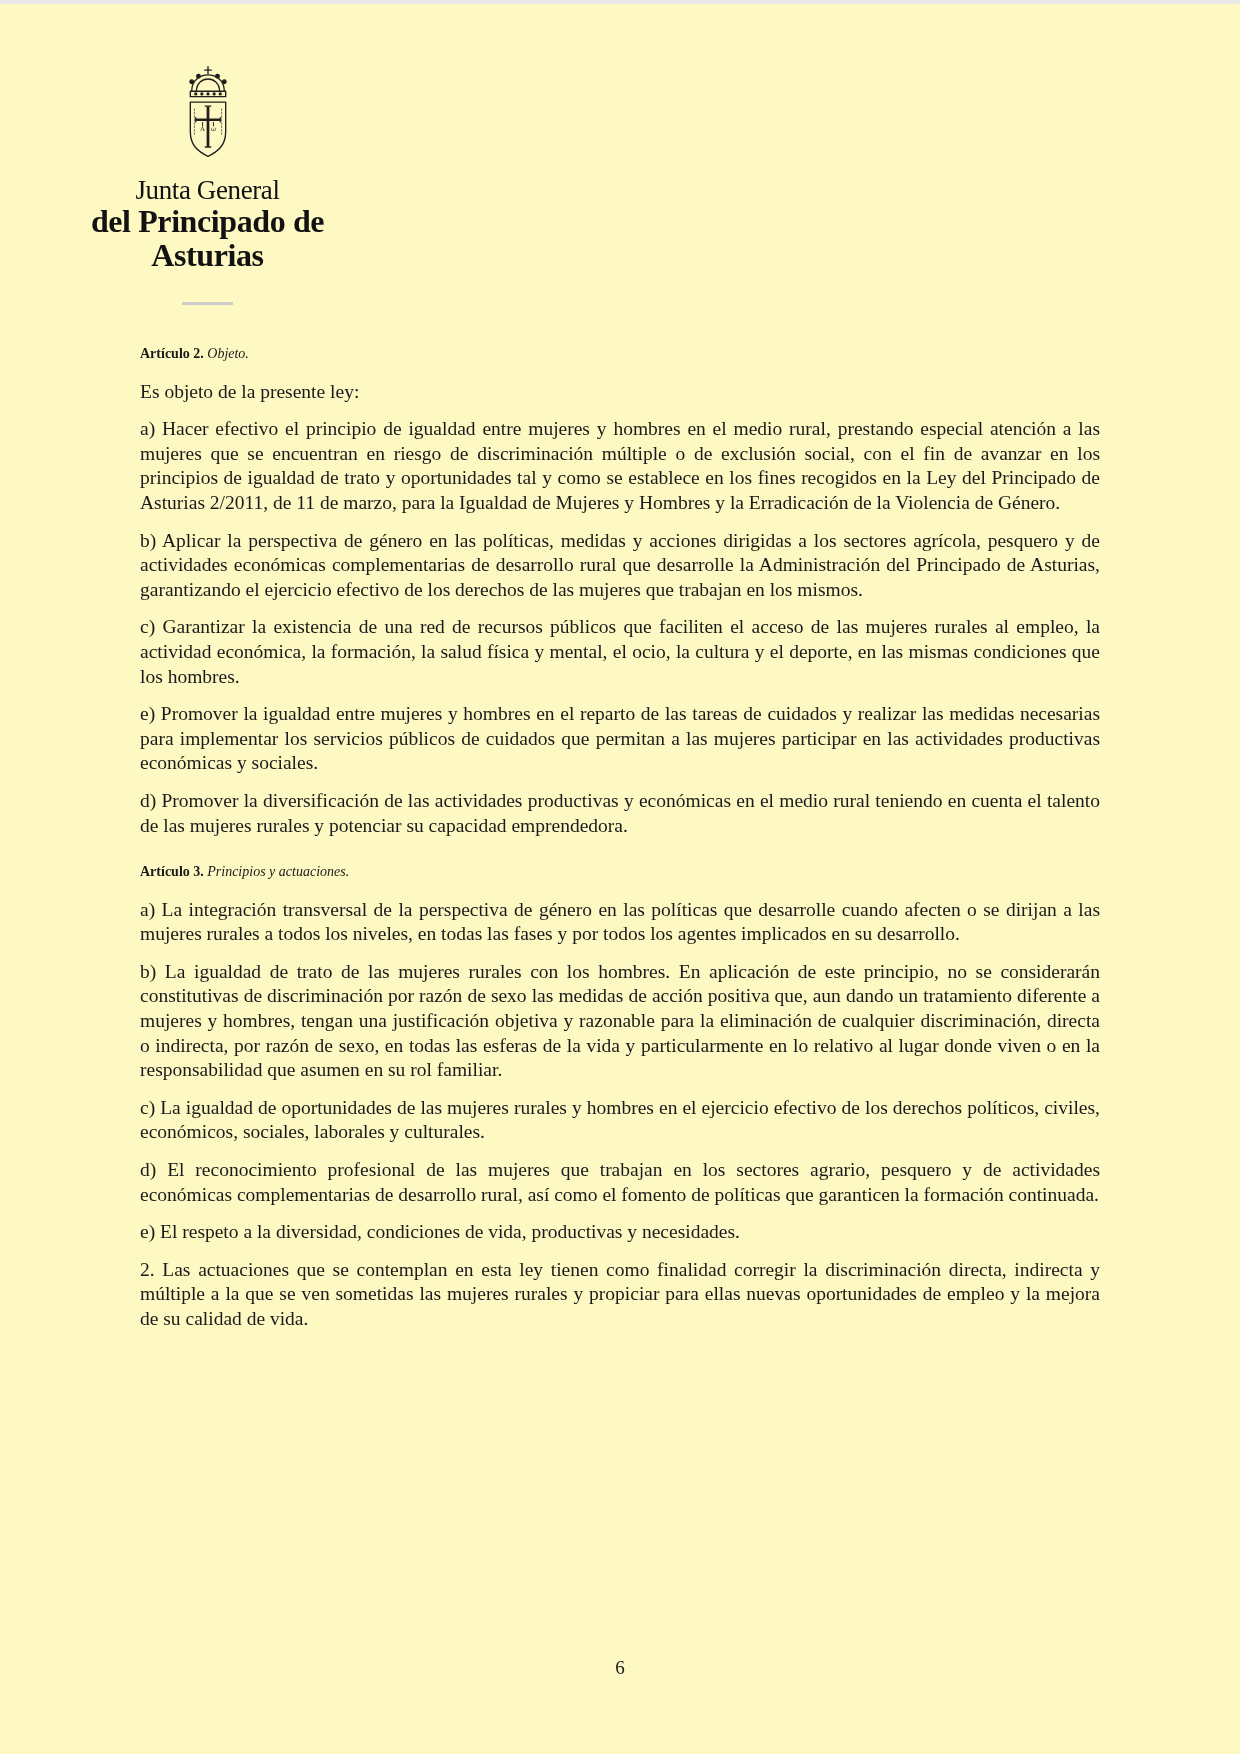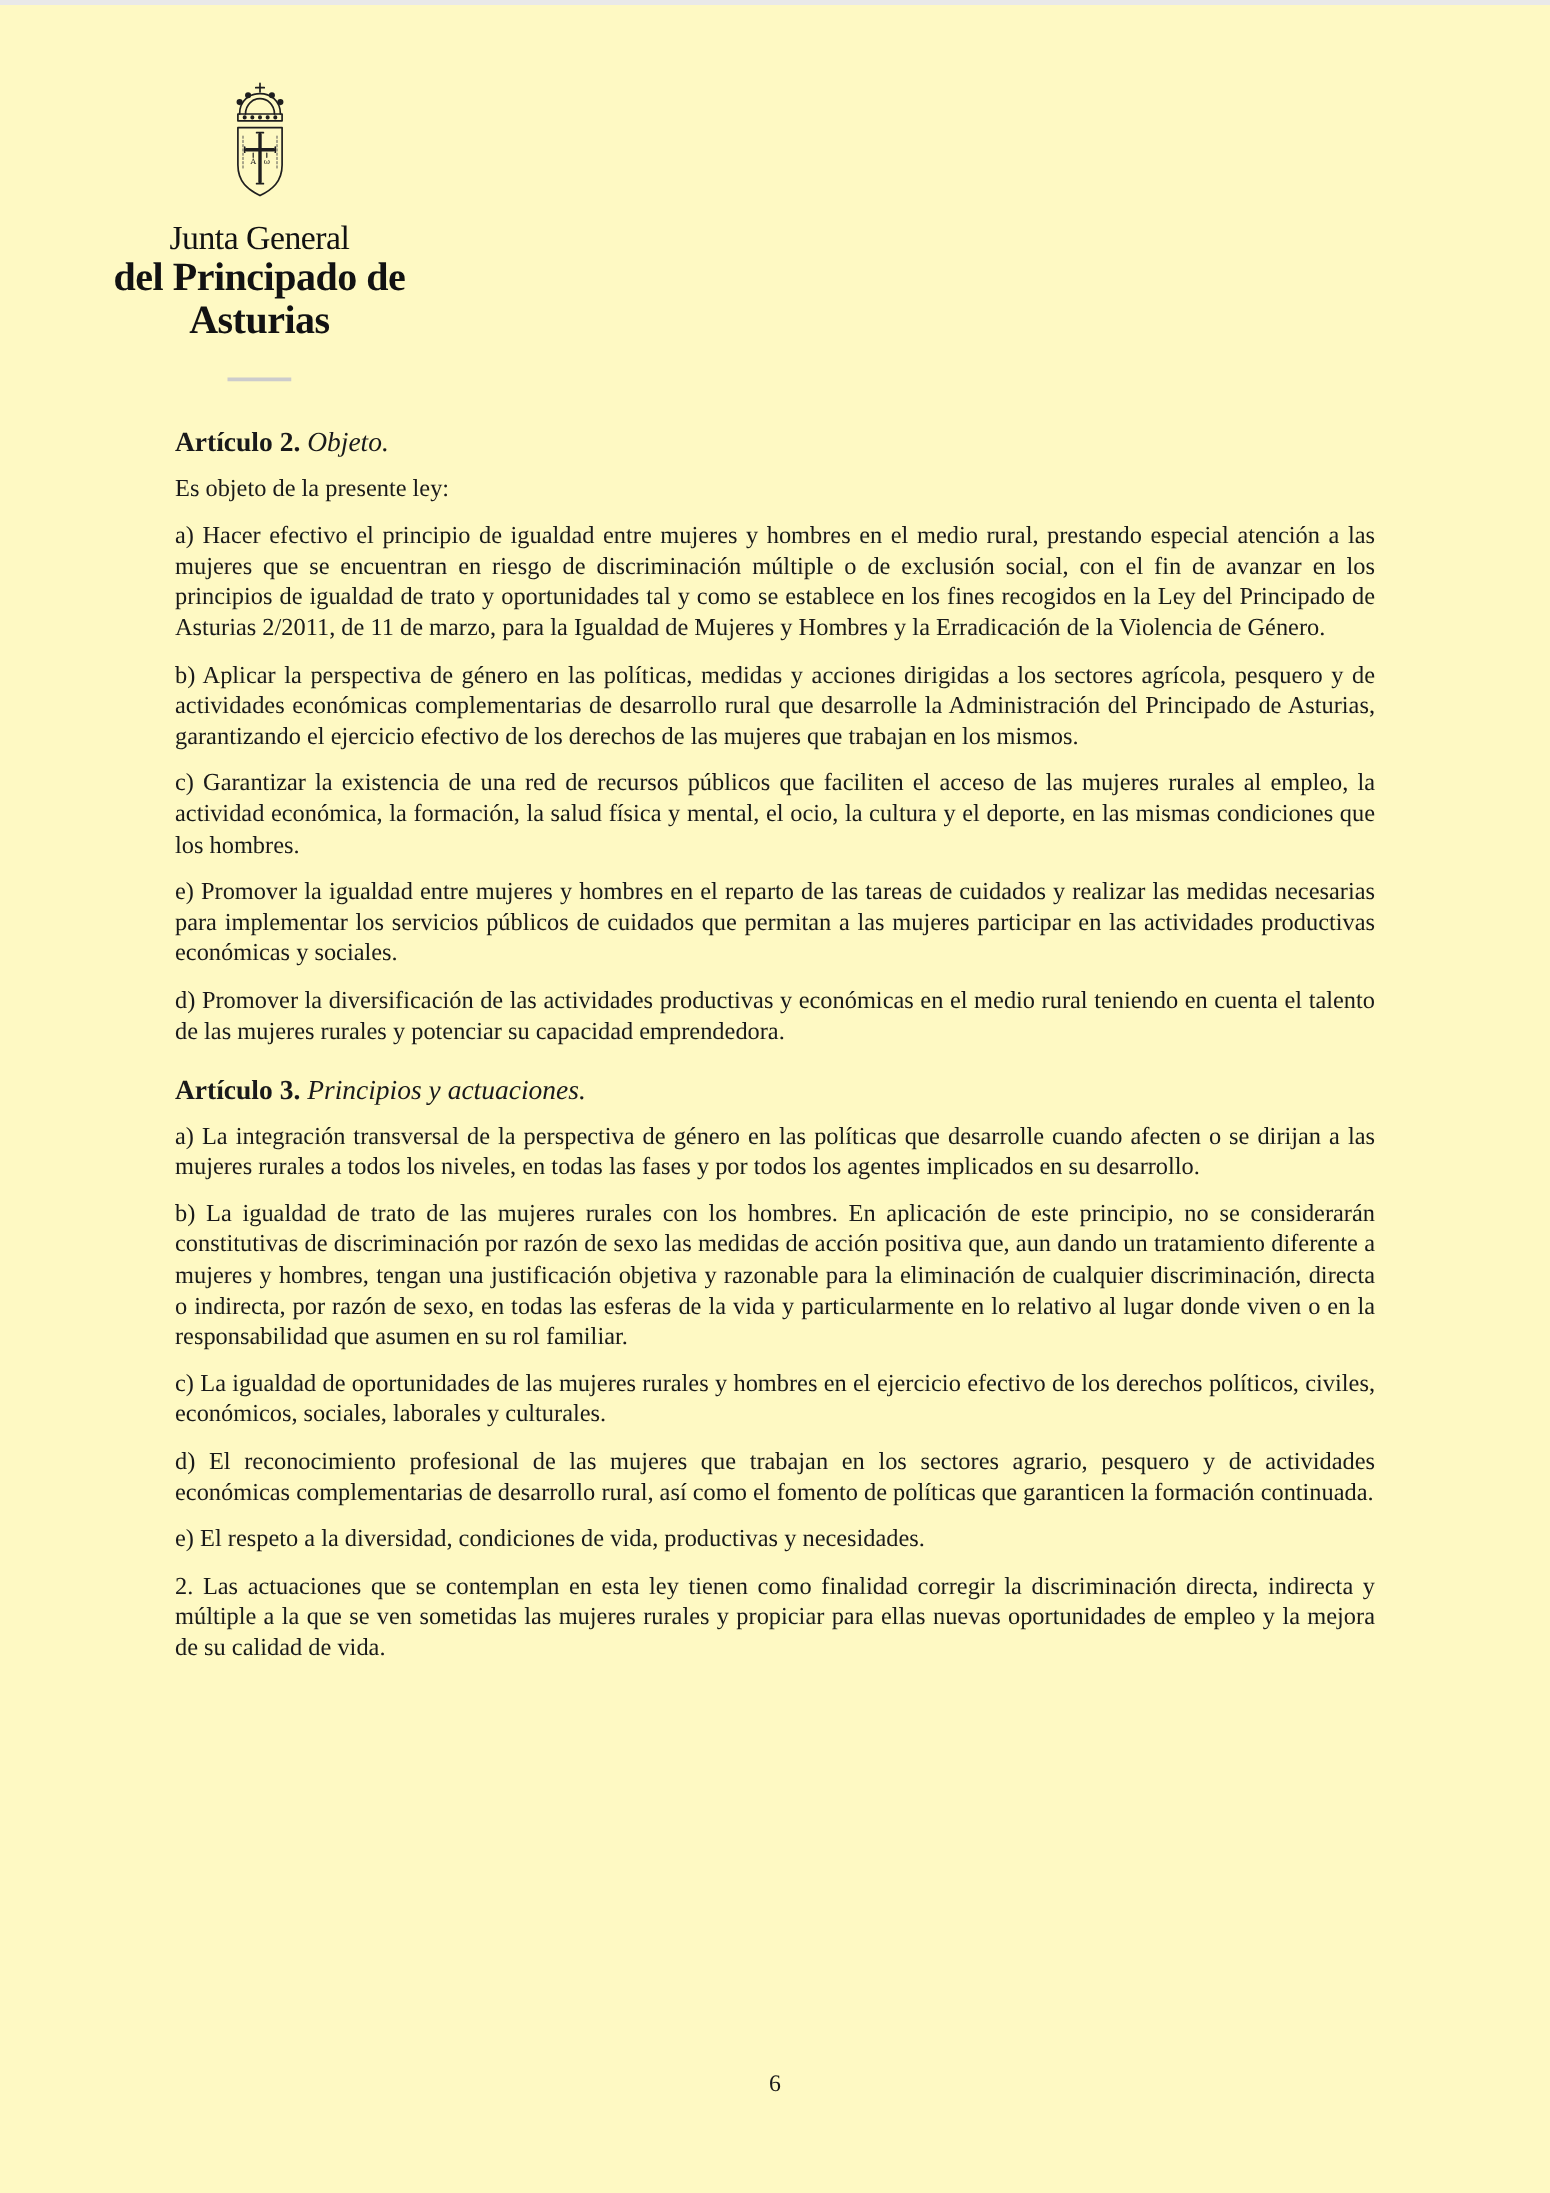--- a/index.html
+++ b/index.html
@@ -48,21 +48,21 @@
     width: 960px;
     font-size: 19.5px;
     line-height: 24.6px;
   }
   .content p {
     margin: 0 0 13px 0;
     text-align: justify;
     text-justify: inter-word;
   }
   .article-heading {
-    font-size: 22px;
+    font-size: 14px;
     line-height: 24.6px;
     font-weight: normal;
     margin: 0 0 13px 0;
   }
   section + section .article-heading { margin-top: 22px; }
   .article-heading .b { font-weight: bold; }
   .article-heading .i { font-style: italic; }
 
   
   .footer {

